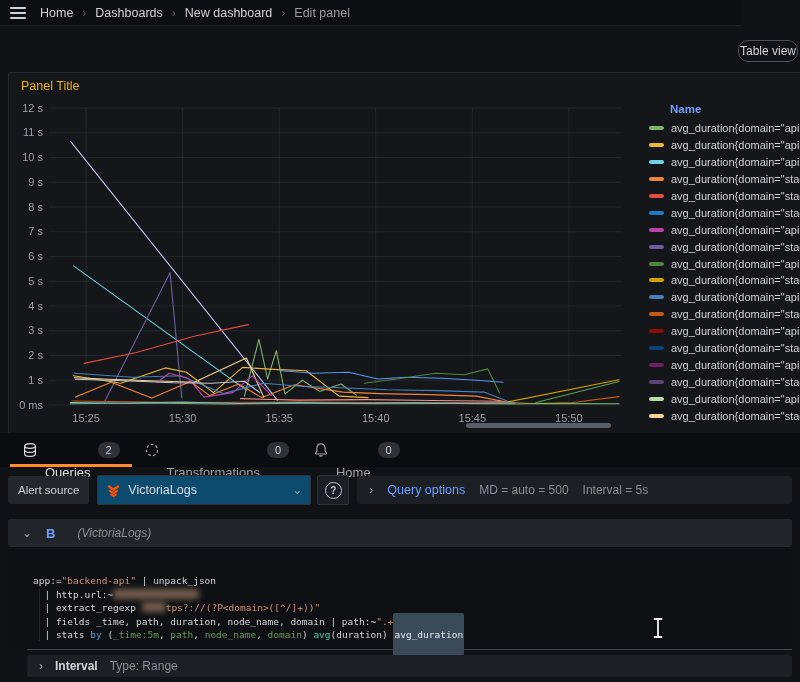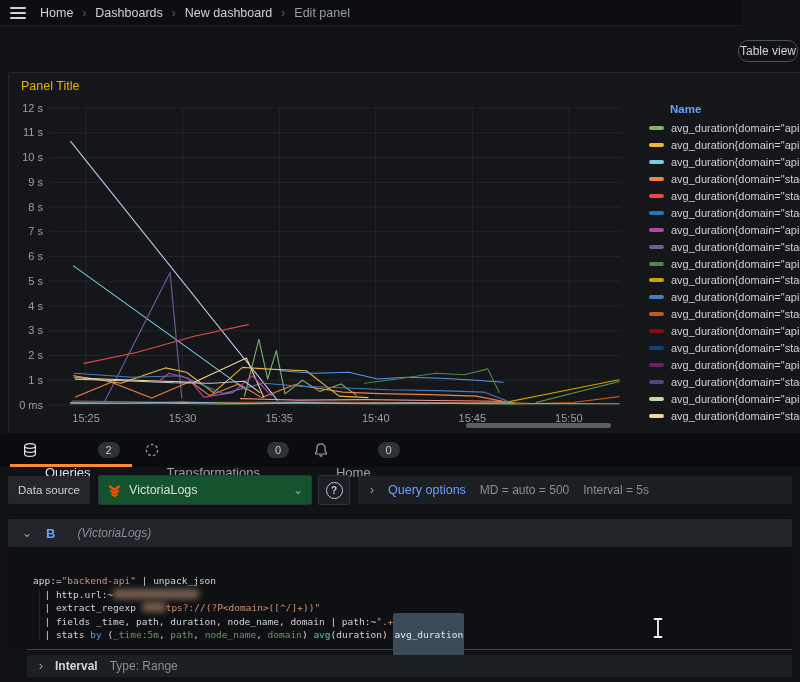--- a/index.html
+++ b/index.html
@@ -44,21 +44,21 @@
   .tab.active::after{content:"";position:absolute;left:0;right:0;bottom:0;height:3px;background:#FF8833;}
   .tbadge{min-width:8px;padding:1px 7px;border-radius:10px;background:#2e3138;color:#c9cbd0;
           font-size:11px;line-height:14px;text-align:center;}
   .tico{flex:none;}
 
   
   .ds-row{position:absolute;left:8px;top:475px;width:784px;height:30px;display:flex;align-items:center;}
   .ds-chip{height:28px;display:flex;align-items:center;padding:0 10px;background:#23262b;
            border-radius:2px;font-size:11.5px;color:#cfd0d5;}
   .ds-select{height:28px;width:196px;margin-left:8px;display:flex;align-items:center;gap:7px;
-             background:#14532d;border:1px solid #2e323a;border-radius:2px;padding:0 8px;cursor:pointer;}
+             background:#0c4a6e;border:1px solid #2e323a;border-radius:2px;padding:0 8px;cursor:pointer;}
   .ds-value{font-size:12.5px;color:#dcdde0;flex:1;}
   .chev{color:#9da0a6;font-size:12px;line-height:1;}
   .help-btn{height:28px;width:30px;margin-left:6px;display:flex;align-items:center;justify-content:center;
             background:#1b1e24;border:1px solid #2e323a;border-radius:2px;cursor:pointer;}
   .help-glyph{width:15px;height:15px;border:1.2px solid #c3c5ca;border-radius:50%;color:#c3c5ca;
               font-size:10px;line-height:15px;text-align:center;font-weight:700;}
   .qo-bar{flex:1;height:28px;margin-left:8px;background:#1c2025;border-radius:2px;
           display:flex;align-items:center;gap:14px;padding:0 12px;cursor:pointer;}
   .qo-label{color:#6E9FFF;font-size:12.5px;}
   .qo-meta{color:#898d95;font-size:12px;}
@@ -281,21 +281,21 @@
       <svg class="tico" width="16" height="16" viewBox="0 0 16 16">
         <path d="M8 1.9c-2.5 0-4.1 1.9-4.1 4.3v2.9L2.6 11c-.25.45 0 1 .55 1h9.7c.55 0 .8-.55.55-1l-1.3-1.9V6.2C12.1 3.8 10.5 1.9 8 1.9z" fill="none" stroke="#9da0a7" stroke-width="1.2"></path>
         <path d="M6.6 13.2a1.5 1.3 0 0 0 2.8 0" fill="none" stroke="#9da0a7" stroke-width="1.2"></path>
       </svg>
       <span class="tlabel">Home</span>
       <span class="tbadge">0</span>
     </div>
   </div>
 
   <div class="ds-row">
-    <div class="ds-chip">Data source</div>
+    <div class="ds-chip">Alert source</div>
     <div class="ds-select">
       <svg width="15" height="15" viewBox="0 0 16 16">
         <path d="M2.5 3.2 L8 7.2 L13.5 3.2" stroke="#ff4f00" stroke-width="2.6" fill="none"></path>
         <path d="M3.5 7.8 L8 10.8 L12.5 7.8" stroke="#ff4f00" stroke-width="2.3" fill="none"></path>
         <path d="M4.6 11.7 L8 13.9 L11.4 11.7" stroke="#ff4f00" stroke-width="2" fill="none"></path>
       </svg>
       <span class="ds-value">VictoriaLogs</span>
       <span class="chev">⌄</span>
     </div>
     <div class="help-btn">

